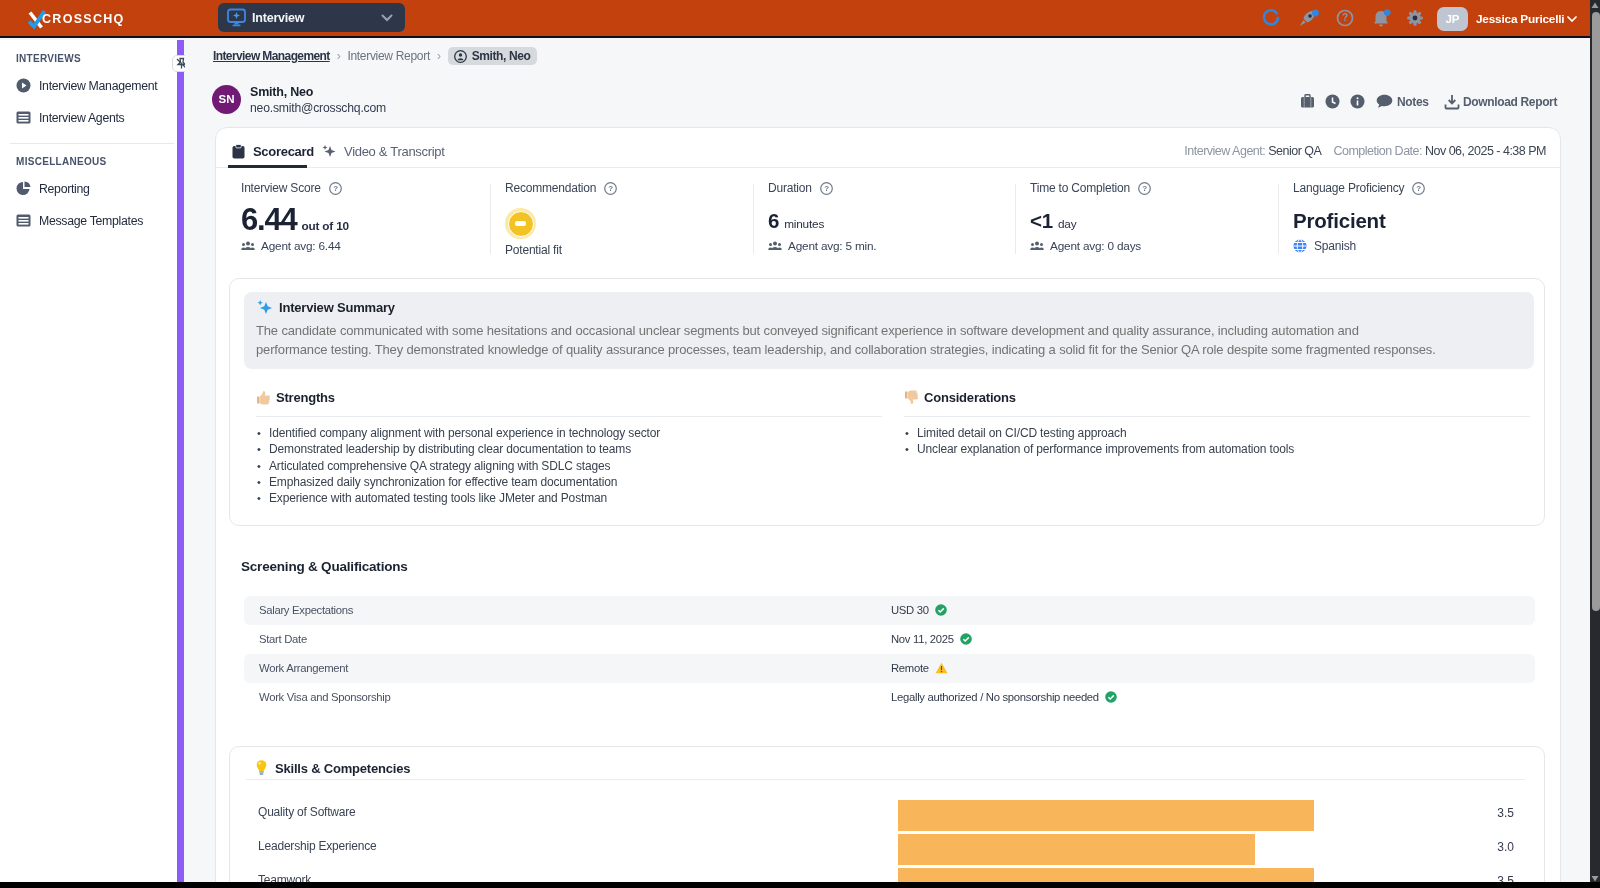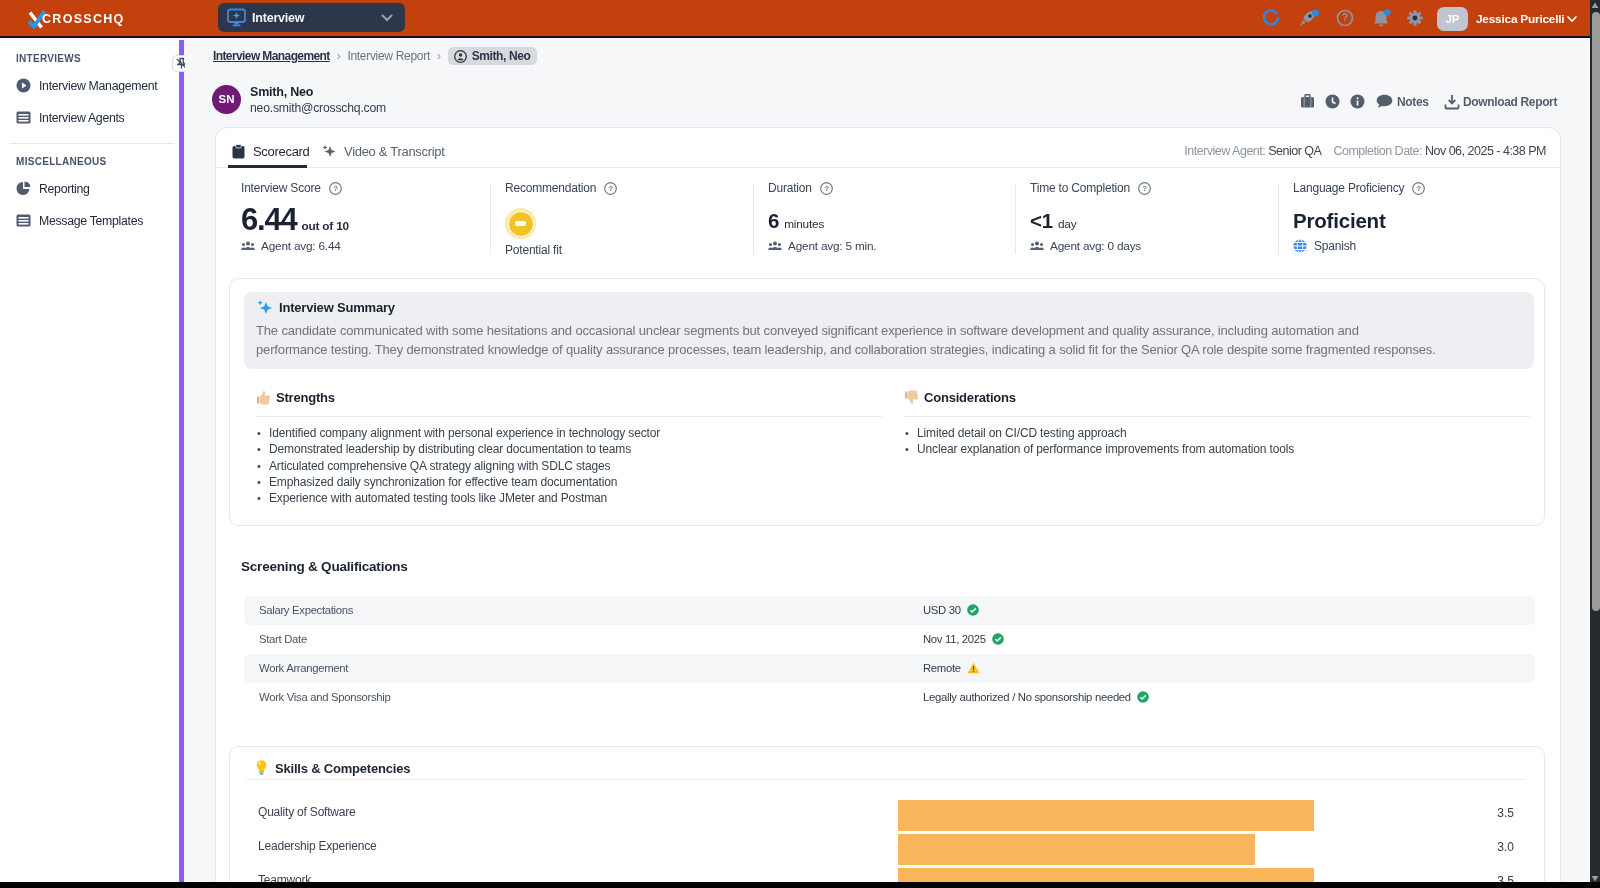--- a/index.html
+++ b/index.html
@@ -10,21 +10,21 @@
   #topbar { position:absolute; left:0; top:0; width:1600px; height:38px; background:#c2410c; border-bottom:2px solid #0b101c; }
   #logotext { position:absolute; left:42px; top:12px; color:#fff; font-size:12.5px; font-weight:bold; letter-spacing:1.3px; }
   #appdrop { position:absolute; left:218px; top:3px; width:187px; height:29px; background:#2e3749; border-radius:6px; }
   #appdrop .lbl { position:absolute; left:34px; top:8px; color:#f2f4f7; font-size:12.5px; font-weight:bold; letter-spacing:-0.2px; }
   .topicon { position:absolute; top:9px; }
   #jpav { position:absolute; left:1437px; top:7px; width:31px; height:24px; background:#bfc6d1; border-radius:7px; color:#fff; font-size:11.5px; font-weight:bold; text-align:center; line-height:24px; }
   #jpname { position:absolute; left:1476px; top:12px; color:#fff; font-size:11.8px; font-weight:bold; letter-spacing:-0.2px; }
   #jpchev { position:absolute; left:1567px; top:16px; }
 
   
-  #sidebar { position:absolute; left:0; top:40px; width:184px; height:848px; background:#fff; border-right:5px solid #8b5cf6; }
+  #sidebar { position:absolute; left:0; top:40px; width:184px; height:848px; background:#fff; border-right:7px solid #8b5cf6; }
   .sechead { position:absolute; left:16px; color:#47526b; font-size:10px; font-weight:bold; letter-spacing:0.3px; }
   .navitem { position:absolute; left:16px; display:flex; align-items:center; gap:8px; color:#222c3e; font-size:12.3px; letter-spacing:-0.3px; }
   #pinbtn { position:absolute; left:172px; top:15px; width:19px; height:17px; border:1px solid #d9dce1; border-radius:5px; background:#fff; }
   #sidediv { position:absolute; left:10px; top:103px; width:164px; height:1px; background:#e6e8eb; }
 
   
   #main { position:absolute; left:185px; top:40px; width:1405px; height:848px; background:#f6f7f9; }
 
   
   #crumb { position:absolute; left:213px; top:47px; height:18px; display:flex; align-items:center; font-size:12px; letter-spacing:-0.3px; }
@@ -38,21 +38,21 @@
   #snname { position:absolute; left:250px; top:85px; font-size:12.5px; font-weight:bold; color:#1a202c; letter-spacing:-0.2px; }
   #snmail { position:absolute; left:250px; top:101px; font-size:12.2px; color:#323c4d; letter-spacing:-0.2px; }
   .hico { position:absolute; top:94px; }
   .htxt { position:absolute; top:95px; font-size:12px; font-weight:bold; color:#555e6d; letter-spacing:-0.35px; white-space:nowrap; }
 
   
   #card { position:absolute; left:215px; top:127px; width:1346px; height:780px; background:#fff; border:1px solid #e3e6ea; border-radius:12px; }
 
   
   #tabs { position:absolute; left:0; top:0; width:1344px; height:40px; border-bottom:1px solid #e8eaed; }
-  #tab1 { position:absolute; left:16px; top:16px; display:flex; align-items:center; gap:8px; color:#1c2436; font-size:13px; font-weight:normal; letter-spacing:-0.3px; }
+  #tab1 { position:absolute; left:16px; top:16px; display:flex; align-items:center; gap:8px; color:#1c2436; font-size:13px; font-weight:bold; letter-spacing:-0.3px; }
   #tab1line { position:absolute; left:12px; top:37px; width:79px; height:2.5px; background:#222a3a; }
   #tab2 { position:absolute; left:105px; top:16px; display:flex; align-items:center; gap:8px; color:#596273; font-size:13px; letter-spacing:-0.3px; }
   #tabmeta { position:absolute; right:14px; top:16px; font-size:12.5px; color:#8d95a2; letter-spacing:-0.5px; }
   #tabmeta b { color:#3c4552; font-weight:normal; }
 
   
   .stat { position:absolute; top:48px; width:263px; height:107px; }
   .stat .lb { position:absolute; left:25px; top:5px; font-size:12px; color:#3a4557; display:flex; align-items:center; gap:8px; letter-spacing:-0.2px; }
   .statdiv { position:absolute; top:56px; width:1px; height:70px; background:#e8eaed; }
   .agentavg { position:absolute; left:25px; top:63px; display:flex; align-items:center; gap:6px; font-size:11.8px; color:#39445a; letter-spacing:-0.2px; }
@@ -70,21 +70,21 @@
   .coldiv { position:absolute; height:1px; background:#e8eaed; }
   .bullets { position:absolute; font-size:12px; color:#39424f; letter-spacing:-0.15px; }
   .bullets li { list-style:none; position:relative; padding-left:13px; line-height:16.3px; }
   .bullets li:before { content:"\2022"; position:absolute; left:1px; top:0; font-size:11px; }
 
   
   #scrhead { position:absolute; left:25px; top:431px; font-size:13.5px; font-weight:bold; color:#1b2331; letter-spacing:-0.2px; }
   .trow { position:absolute; left:28px; width:1291px; height:29px; font-size:11.3px; letter-spacing:-0.3px; }
   .trow.odd { background:#f5f6f8; border-radius:6px; }
   .trow .k { position:absolute; left:15px; top:8px; color:#4a5263; }
-  .trow .v { position:absolute; left:647px; top:8px; color:#333c4b; display:flex; align-items:center; gap:6px;margin-left:32px; }
+  .trow .v { position:absolute; left:647px; top:8px; color:#333c4b; display:flex; align-items:center; gap:6px; }
 
   
   #skillbox { position:absolute; left:13px; top:618px; width:1316px; height:300px; border:1px solid #e5e7ea; border-radius:10px; background:#fff; }
   #skilltitle { position:absolute; left:26px; top:13px; display:flex; align-items:center; gap:8px; font-size:13px; font-weight:bold; color:#1b2331; letter-spacing:-0.2px; }
   .skrow { position:absolute; left:0; width:1316px; height:31px; }
   .skrow .nm { position:absolute; left:28px; top:5px; font-size:12px; color:#3a4453; letter-spacing:-0.2px; }
   .skrow .bar { position:absolute; left:668px; top:0; height:31px; background:#f8b55a; }
   .skrow .sc { position:absolute; right:32px; top:6px; font-size:12px; color:#333c4b; }
 
   

